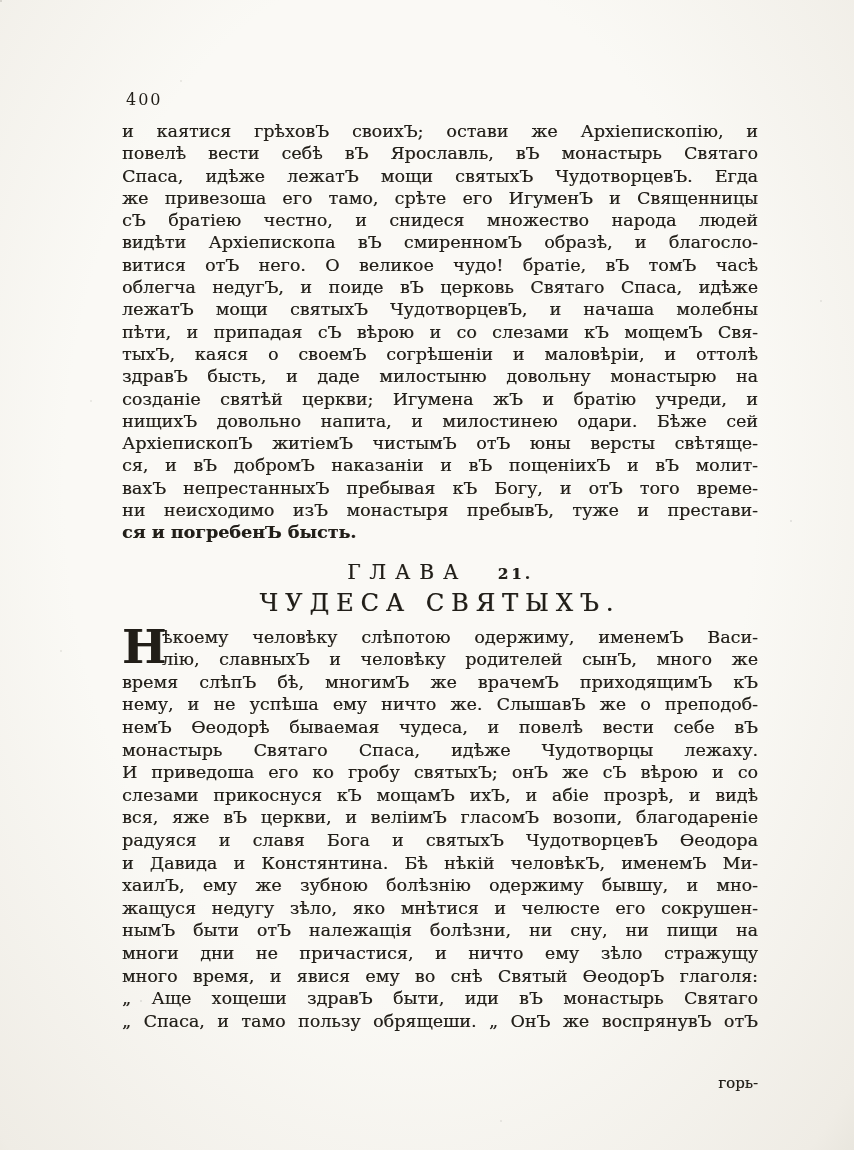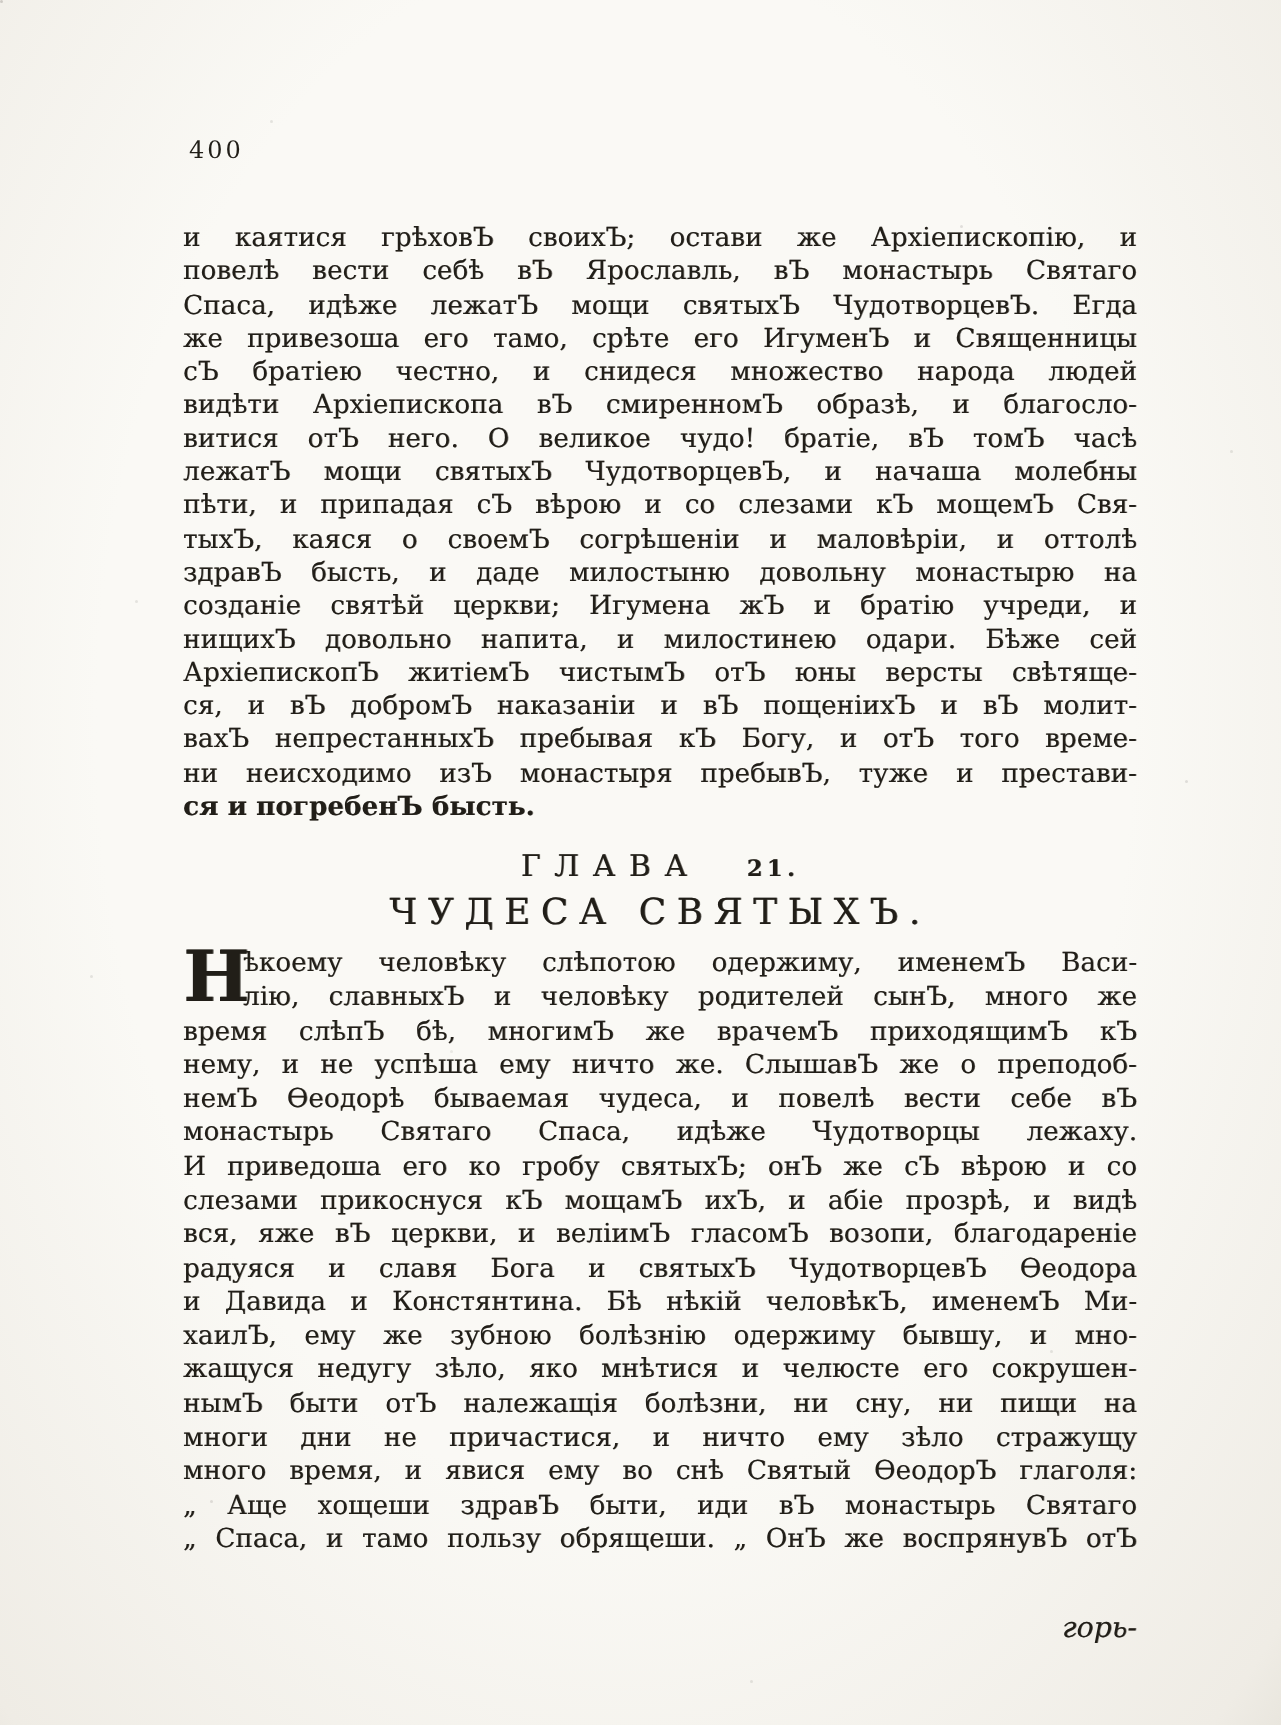--- a/index.html
+++ b/index.html
@@ -29,21 +29,21 @@
     font-size:16px; letter-spacing:2px;
   }
   .running-title {
     position:absolute; left:122px; width:660px; top:82px;
     text-align:center;
     font-style:italic; font-size:26px; letter-spacing:7px;
     text-shadow:0.5px 0.3px 0 rgba(33,30,24,.6);
     white-space:nowrap;
   }
   .textblock {
-    position:absolute; left:122px; top:148px; width:636px;
+    position:absolute; left:122px; top:120px; width:636px;
   }
   .line {
     font-size:17.5px;
     line-height:22.3px;
     height:22.3px;
     text-align:justify;
     text-align-last:justify;
     white-space:nowrap;
     text-shadow:0.4px 0.2px 0 rgba(33,30,24,.5);
   }
@@ -67,43 +67,43 @@
   .para2 { margin-top:8px; }
   .dropcap {
     float:left;
     font-size:47px; line-height:42px;
     height:44px; width:40px;
     font-weight:bold;
     text-shadow:0.6px 0.4px 0 rgba(33,30,24,.6);
   }
   .catchword {
     position:absolute; right:96px; top:1074px;
-    font-size:19px;
+    font-size:15px;
     text-shadow:0.4px 0.2px 0 rgba(33,30,24,.5);
-    font-style:italic;
   }
 </style>
 </head>
 <body>
 
 <div class="page">
 
   <div class="pagenum">400</div>
 
 
   <div class="textblock">
 
     <div class="para para1">
       <div class="line">и каятися грѣховЪ своихЪ; остави же Архіепископію, и</div>
       <div class="line">повелѣ вести себѣ вЪ Ярославль, вЪ монастырь Святаго</div>
       <div class="line">Спаса, идѣже лежатЪ мощи святыхЪ ЧудотворцевЪ. Егда</div>
       <div class="line">же привезоша его тамо, срѣте его ИгуменЪ и Священницы</div>
       <div class="line">сЪ братіею честно, и снидеся множество народа людей</div>
       <div class="line">видѣти Архіепископа вЪ смиренномЪ образѣ, и благосло-</div>
       <div class="line">витися отЪ него. О великое чудо! братіе, вЪ томЪ часѣ</div>
+      <div class="line">облегча недугЪ, и поиде вЪ церковь Святаго Спаса, идѣже</div>
       <div class="line">лежатЪ мощи святыхЪ ЧудотворцевЪ, и начаша молебны</div>
       <div class="line">пѣти, и припадая сЪ вѣрою и со слезами кЪ мощемЪ Свя-</div>
       <div class="line">тыхЪ, каяся о своемЪ согрѣшеніи и маловѣріи, и оттолѣ</div>
       <div class="line">здравЪ бысть, и даде милостыню довольну монастырю на</div>
       <div class="line">созданіе святѣй церкви; Игумена жЪ и братію учреди, и</div>
       <div class="line">нищихЪ довольно напита, и милостинею одари. Бѣже сей</div>
       <div class="line">АрхіепископЪ житіемЪ чистымЪ отЪ юны версты свѣтяще-</div>
       <div class="line">ся, и вЪ добромЪ наказаніи и вЪ пощеніихЪ и вЪ молит-</div>
       <div class="line">вахЪ непрестанныхЪ пребывая кЪ Богу, и отЪ того време-</div>
       <div class="line">ни неисходимо изЪ монастыря пребывЪ, туже и престави-</div>

